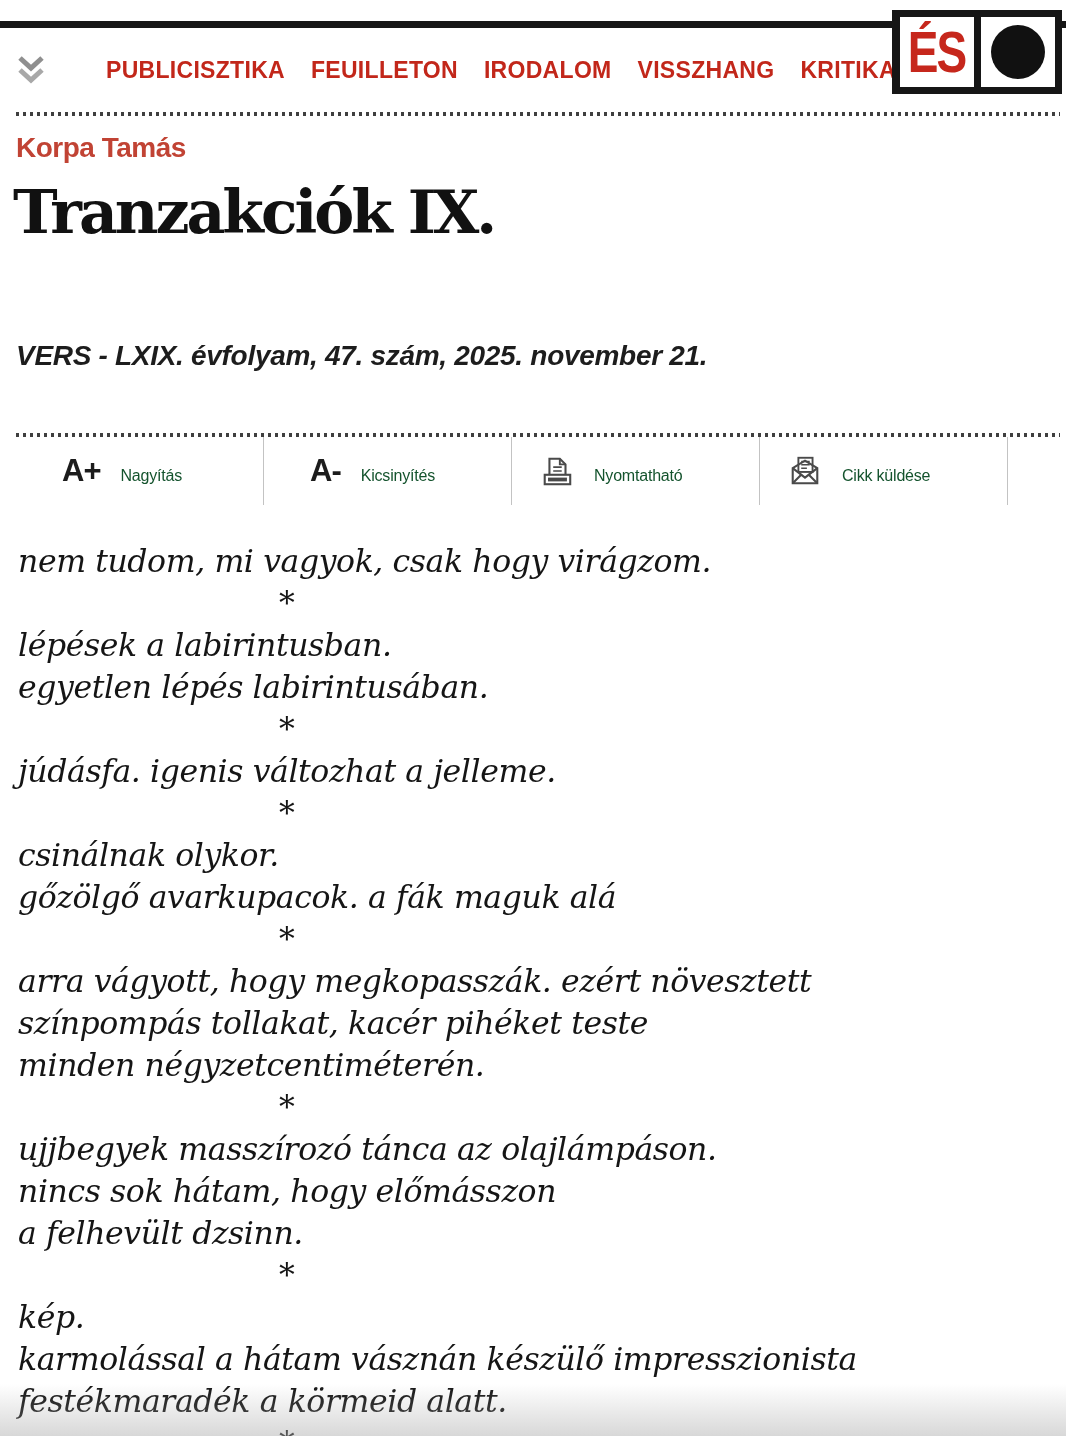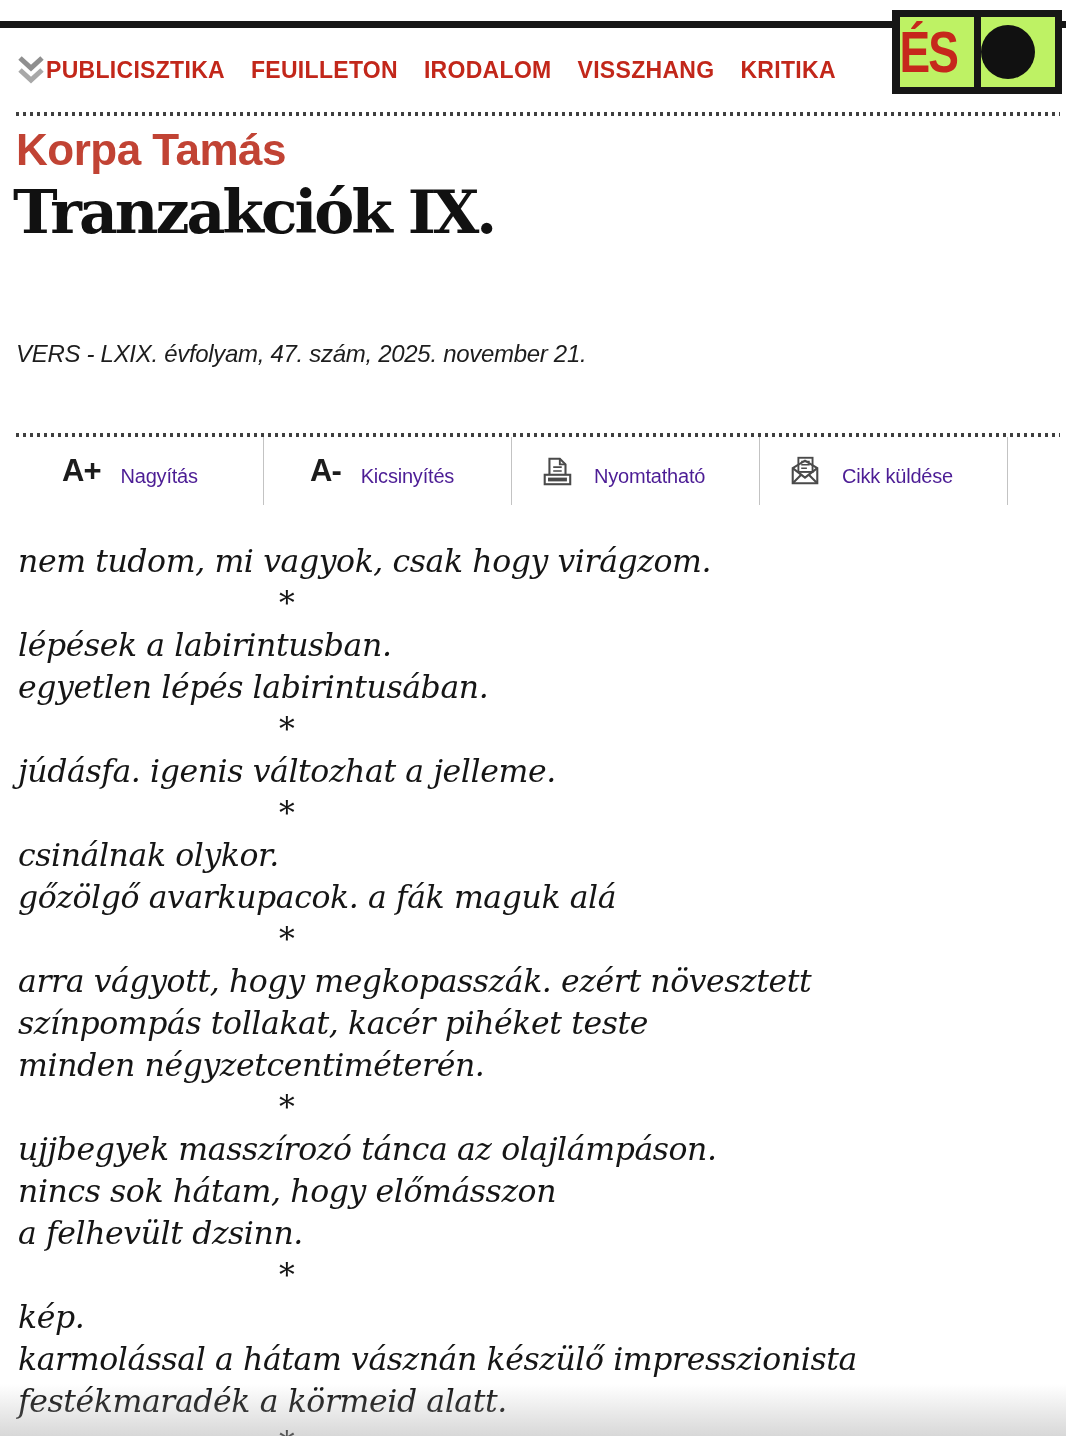--- a/index.html
+++ b/index.html
@@ -4,67 +4,67 @@
 <style>
   html,body{margin:0;padding:0;}
   body{
     width:1066px;height:1436px;position:relative;overflow:hidden;
     background:#ffffff;font-family:"Liberation Sans",sans-serif;
   }
   
   .topbar-rule{position:absolute;top:21px;left:0;width:1066px;height:7px;background:#161616;}
   .main-nav{position:absolute;top:50px;left:16px;display:flex;align-items:center;height:40px;}
   .chevron-wrap{width:30px;height:36px;display:block;cursor:pointer;}
-  .nav-items{display:flex;align-items:center;}
+  .nav-items{display:flex;align-items:center;margin-left:60px;}
   .nav-item{
     font-weight:bold;font-size:23px;color:#c2271a;letter-spacing:.3px;
     margin-right:26px;text-decoration:none;cursor:pointer;white-space:nowrap;
   }
   .site-logo{
     position:absolute;top:10px;left:892px;width:170px;height:84px;
     background:#161616;display:flex;align-items:center;justify-content:center;
     gap:7px;cursor:pointer;
   }
-  .logo-cell{width:74px;height:70px;background:#bef264;display:flex;align-items:center;justify-content:flex-start;}
+  .logo-cell{width:74px;height:70px;background:#ffffff;display:flex;align-items:center;justify-content:center;}
   .logo-es{
     font-weight:bold;font-size:46px;color:#c6271c;letter-spacing:-2px;
     transform:scaleY(1.25);line-height:1;
   }
   .logo-circle{width:54px;height:54px;border-radius:50%;background:#111111;}
   .dotted{
     position:absolute;left:16px;width:1044px;height:4px;
     background-image:repeating-linear-gradient(90deg,#3f3f3f 0 3px,transparent 3px 7px);
   }
   .dotted.rule-top{top:112px;}
   .dotted.rule-toolbar{top:433px;}
   
   .article-author{
-    position:absolute;top:125px;left:16px;
-    font-size:44px;font-weight:bold;letter-spacing:-.5px;color:#c14334;
+    position:absolute;top:132px;left:16px;
+    font-size:28px;font-weight:bold;letter-spacing:-.5px;color:#c14334;
   }
   .article-title{
     position:absolute;top:178px;left:13px;margin:0;
     font-family:"DejaVu Serif",serif;font-weight:bold;font-size:60px;
     letter-spacing:-3px;color:#111111;line-height:1.15;
   }
   .article-meta{
     position:absolute;top:340px;left:16px;
-    font-style:italic;font-size:24px;letter-spacing:-.3px;color:#1d1d1d;
+    font-style:italic;font-size:28px;letter-spacing:-.3px;color:#1d1d1d;font-weight:bold;
   }
   
   .toolbar{position:absolute;top:437px;left:16px;width:992px;height:68px;display:flex;}
   .tool-btn{
     flex:1 1 0;display:flex;align-items:center;border-right:1px solid #c3c3c3;
     cursor:pointer;background:#ffffff;border-top:none;border-bottom:none;border-left:none;
     font-family:"Liberation Sans",sans-serif;padding:0;
   }
   .tool-btn .pad-a{width:46px;flex:0 0 auto;}
   .tool-btn .pad-i{width:28px;flex:0 0 auto;}
   .af-icon{font-weight:bold;font-size:31px;color:#1c1c1c;letter-spacing:-1px;}
-  .tool-label{font-size:20px;color:#4c1d95;margin-left:20px;letter-spacing:-.2px;margin-top:10px;}
+  .tool-label{font-size:16px;color:#14532d;margin-left:20px;letter-spacing:-.2px;margin-top:10px;}
   .tool-svg{display:block;}
   
   .poem{
     position:absolute;top:540px;left:18px;width:1030px;
     font-family:"DejaVu Serif",serif;font-style:italic;
     font-size:31.5px;line-height:42px;color:#151515;letter-spacing:-.4px;
   }
   .poem-line{height:42px;white-space:nowrap;font-style:italic;}
   .poem-sep{height:42px;padding-left:261px;font-style:normal;}
   

